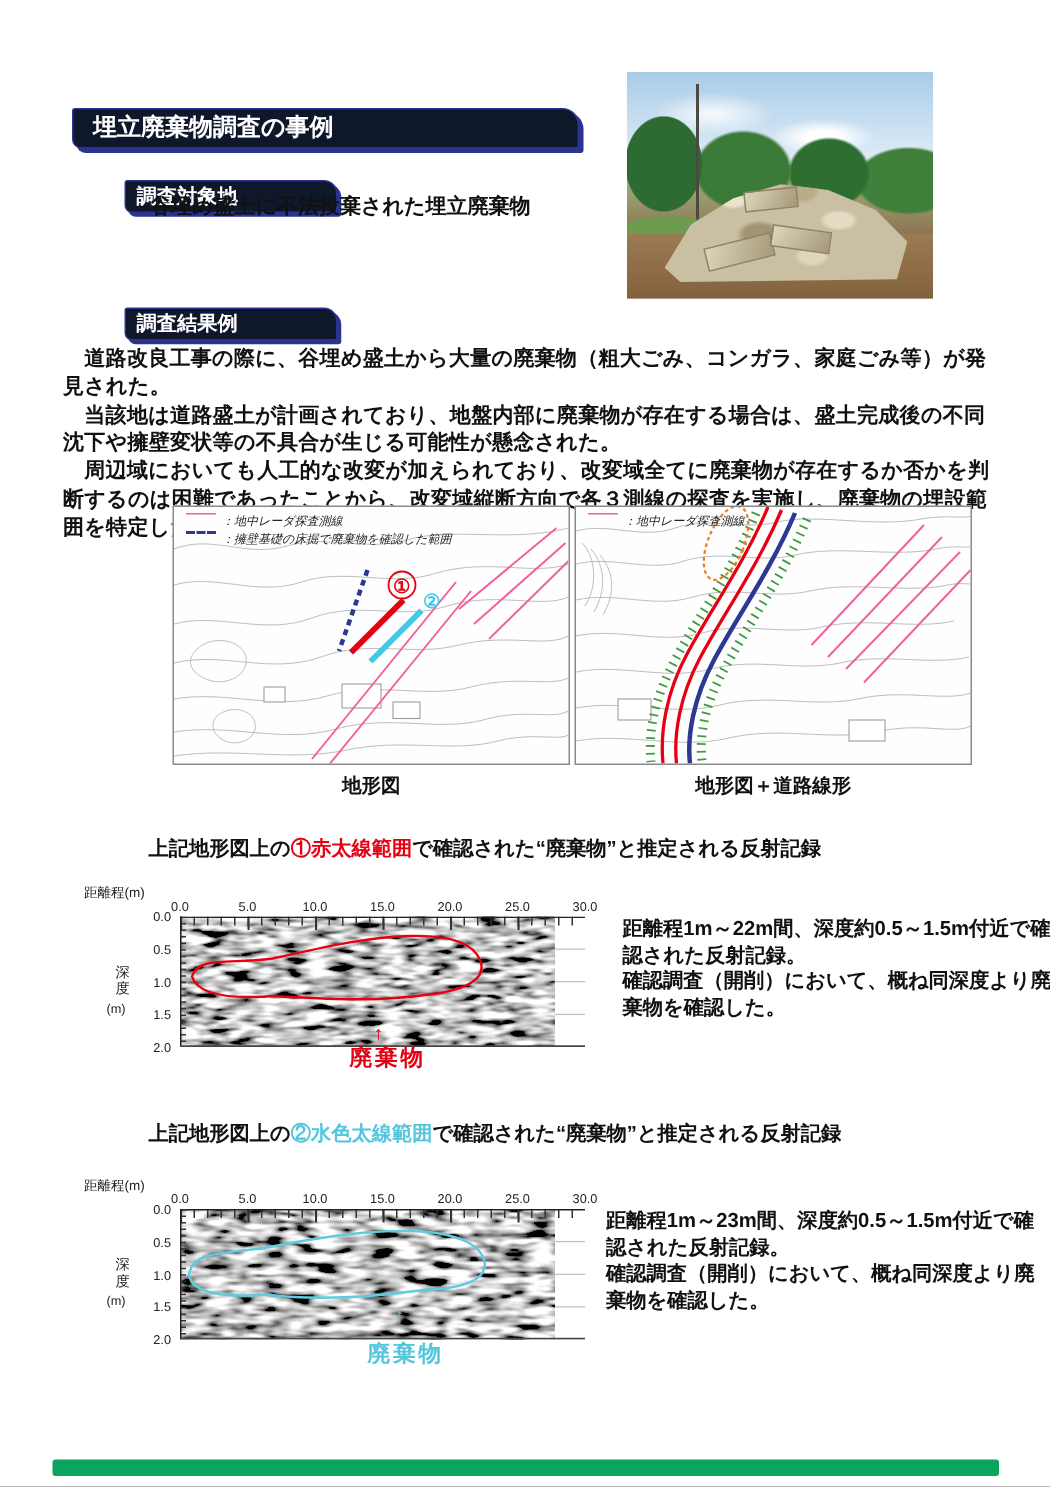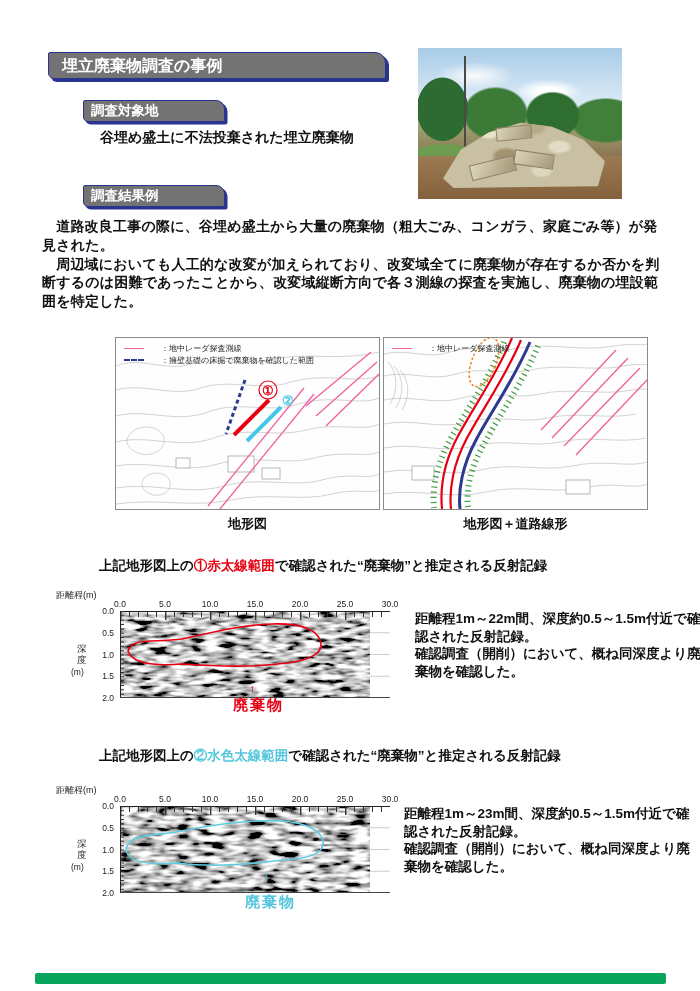--- a/index.html
+++ b/index.html
@@ -1,27 +1,27 @@
 <!DOCTYPE html>
 <html><head>
 <meta charset="utf-8">
 <style>
   html,body{margin:0;padding:0;background:#888;}
   #page{position:relative;width:700px;height:991px;background:#ffffff;margin:0 auto;
         font-family:"Liberation Sans",sans-serif;color:#111;overflow:hidden;}
   .abs{position:absolute;}
   
-  .hdr{background:#737373;color:#fff;font-weight:bold;border:1px solid #2a3390;
-       box-shadow:3px 3px 0 0 #2a3390;border-radius:2px 11px 2px 6px;box-sizing:border-box;}
+  .hdr{background:#0f172a;color:#fff;font-weight:bold;border:1px solid #2a3390;
+       box-shadow:3px 3px 0 0 #2a3390;border-radius:2px 11px 2px 6px;box-sizing:border-box;margin-top:20px;}
   .hdr-main{left:48px;top:52px;width:338px;height:27px;font-size:16px;line-height:25px;padding-left:13px;}
   .hdr-sub{left:83px;width:142px;height:22px;font-size:13.5px;line-height:20px;padding-left:7px;
            box-shadow:2.5px 2.5px 0 0 #2a3390;border-radius:2px 9px 2px 5px;}
-  .body-par{font-size:14px;font-weight:bold;line-height:1.34;letter-spacing:0.2px;}
+  .body-par{font-size:14px;font-weight:bold;line-height:1.34;letter-spacing:0.2px;margin-top:12px;}
   .map{top:337px;width:265px;height:173px;border:1px solid #8a8a8a;background:#fefefe;box-sizing:border-box;}
-  .legend-row{display:flex;align-items:center;gap:17px;height:12px;}
+  .legend-row{display:flex;gap:4px;height:12px;font-style:italic;}
   .legend-row span.txt{font-size:8px;color:#222;white-space:nowrap;}
   .sw{display:inline-block;width:20px;height:0;}
   .sw-pink{border-top:1.6px solid #f0609f;}
   .sw-bluedash{border-top:2px dashed #2b3990;}
   .cap{top:515px;width:265px;text-align:center;font-size:13px;font-weight:bold;}
   .sec-h{font-size:13.5px;font-weight:bold;white-space:nowrap;}
   .tick{font-size:8.5px;color:#222;width:28px;text-align:center;}
   .ytick{font-size:8.5px;color:#222;width:20px;text-align:right;}
   .axlab{font-size:9px;color:#222;}
   .dep{font-size:9.5px;width:12px;line-height:1.15;word-break:break-all;color:#222;}
@@ -97,20 +97,21 @@
     <div class="abs ph-block" style="left:96px;top:104px;width:38px;height:13px;transform:rotate(8deg);"></div>
     <div class="abs ph-block" style="left:78px;top:78px;width:34px;height:12px;transform:rotate(-6deg);"></div>
   </div>
 
   <div class="abs hdr hdr-sub" style="top:100px;">調査対象地</div>
   <div class="abs" style="left:100px;top:129px;font-size:14px;font-weight:bold;">谷埋め盛土に不法投棄された埋立廃棄物</div>
 
   <div class="abs hdr hdr-sub" style="top:185px;">調査結果例</div>
   <div class="abs body-par" style="left:42px;top:217px;width:620px;">
     <div>　道路改良工事の際に、谷埋め盛土から大量の廃棄物（粗大ごみ、コンガラ、家庭ごみ等）が発見された。</div>
+    <div>　当該地は道路盛土が計画されており、地盤内部に廃棄物が存在する場合は、盛土完成後の不同沈下や擁壁変状等の不具合が生じる可能性が懸念された。</div>
     <div>　周辺域においても人工的な改変が加えられており、改変域全てに廃棄物が存在するか否かを判断するのは困難であったことから、改変域縦断方向で各３測線の探査を実施し、廃棄物の埋設範囲を特定した。</div>
   </div>
 
   <div class="abs map" style="left:115px;">
     <svg width="263" height="171" viewBox="0 0 263 171">
       <g stroke="#b5b5b5" stroke-width="0.6" fill="none">
         <path d="M0,28 C25,18 48,34 75,26 C102,18 128,30 155,22 C185,13 225,24 263,14"></path>
         <path d="M0,52 C28,44 55,60 85,50 C115,40 145,54 175,44 C210,34 240,46 263,38"></path>
         <path d="M0,78 C30,70 60,86 92,74 C124,62 152,76 182,66 C215,56 245,68 263,60"></path>
         <path d="M0,104 C32,96 64,112 98,100 C130,88 160,100 190,92 C222,84 248,94 263,86"></path>

